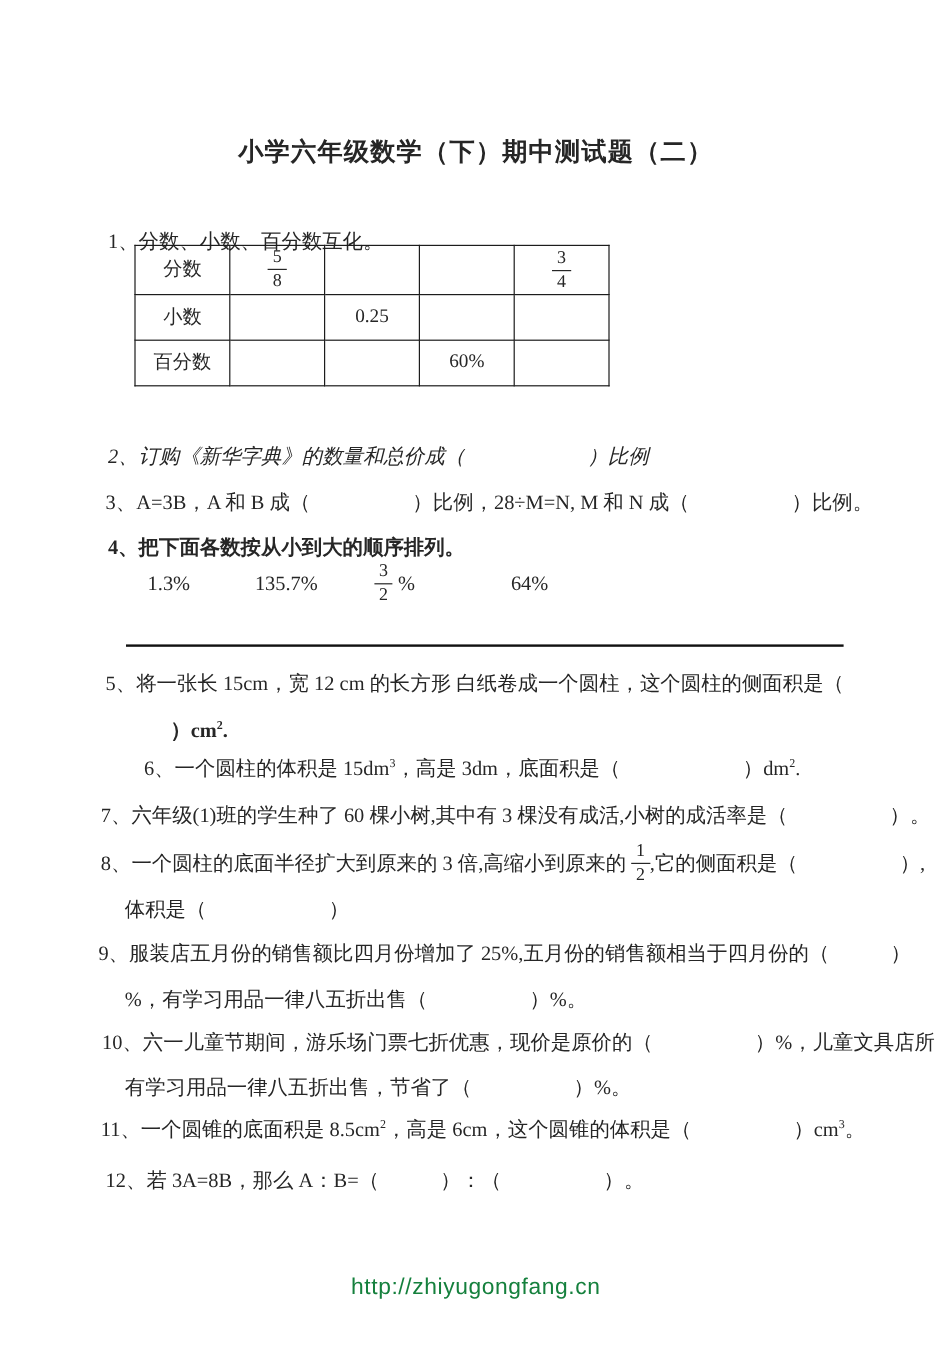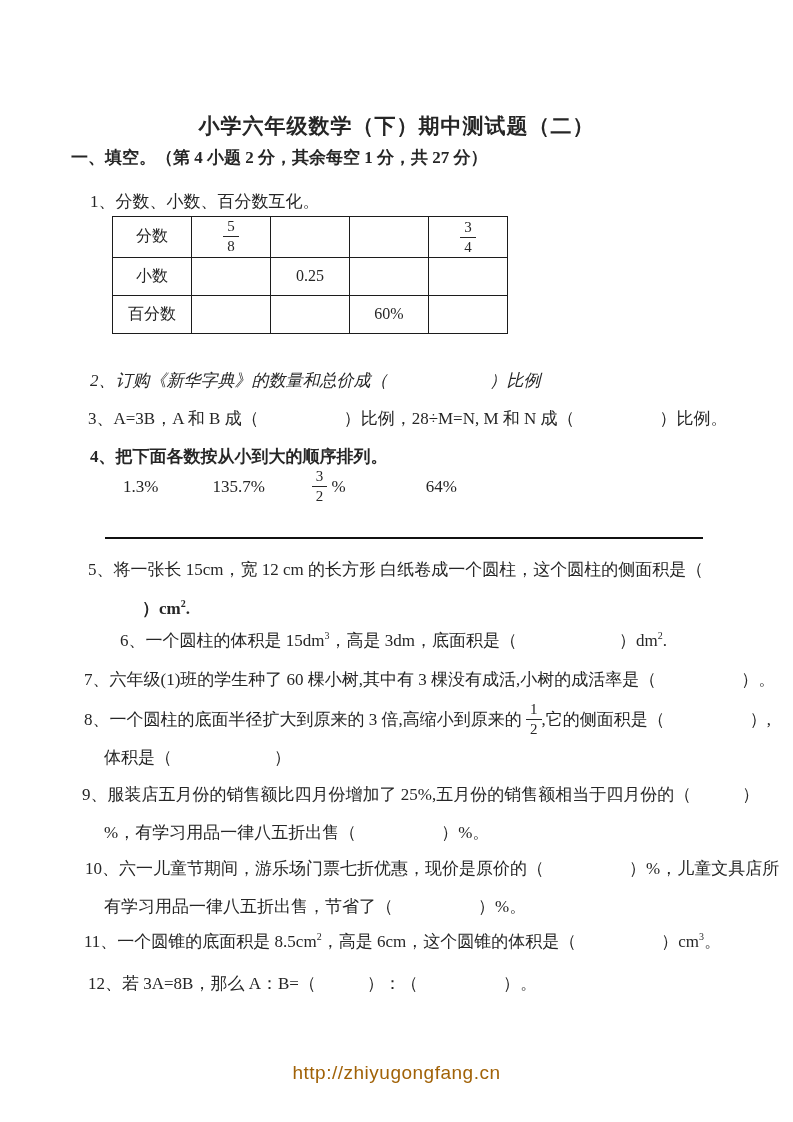--- a/index.html
+++ b/index.html
@@ -41,21 +41,21 @@
     font-size: 15px;
     line-height: 1.15;
   }
   .frac .num { display: block; border-bottom: 1.5px solid #262626; padding: 0 4px 1px; }
   .frac .den { display: block; padding-top: 1px; }
   
   .flexline { display: flex; align-items: center; }
   
   .conv-table {
     position: absolute;
-    top: 216px; left: 112px;
+    top: 204px; left: 112px;
     border-collapse: collapse;
     table-layout: fixed;
     padding-left: 20px;
   }
   .conv-table td {
     border: 1.5px solid #1c1c1c;
     width: 78px; height: 37px;
     text-align: center;
     vertical-align: middle;
     font-size: 16px;
@@ -72,32 +72,31 @@
     top: 537px; left: 105px;
     width: 598px; height: 0;
     border-top: 2px solid #111;
   }
   .footer {
     position: absolute;
     top: 1062px; left: 0; right: 0;
     text-align: center;
     font-family: "Liberation Sans", "DejaVu Sans", sans-serif;
     font-size: 19px;
-    color: #a16207;
+    color: #15803d;
     letter-spacing: 0.5px;
   }
 </style>
 </head>
 <body>
 
 <div class="sheet">
 
   <div class="doc-title">小学六年级数学（下）期中测试题（二）</div>
 
-  <div class="line section-heading" style="top:147px; left:71px;">一、填空。（第 4 小题 2 分，其余每空 1 分，共 27 分）</div>
 
   <div class="line" style="top:191px; left:90px;">1、分数、小数、百分数互化。</div>
 
   <table class="conv-table">
     <tbody>
         <tr>
       <td>分数</td>
       <td>
         <span class="frac"><span class="num">5</span><span class="den">8</span></span>
       </td>

